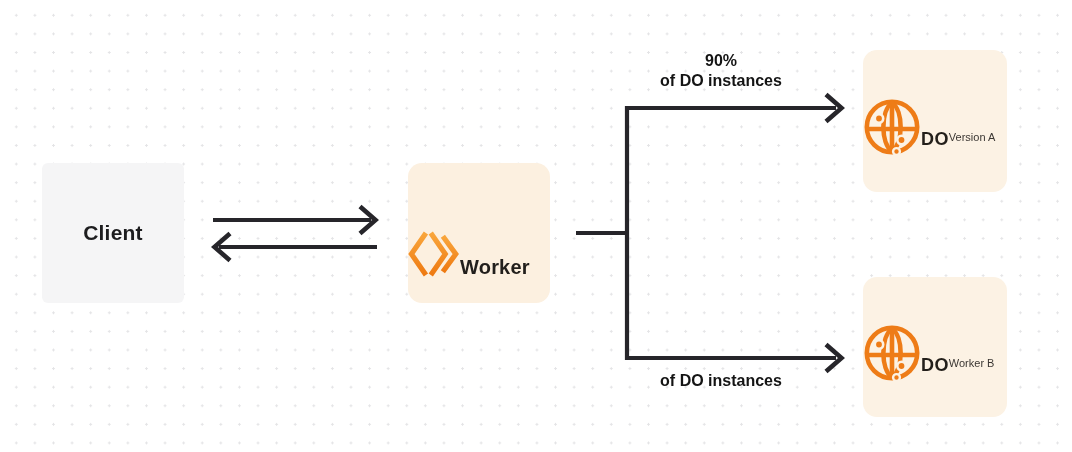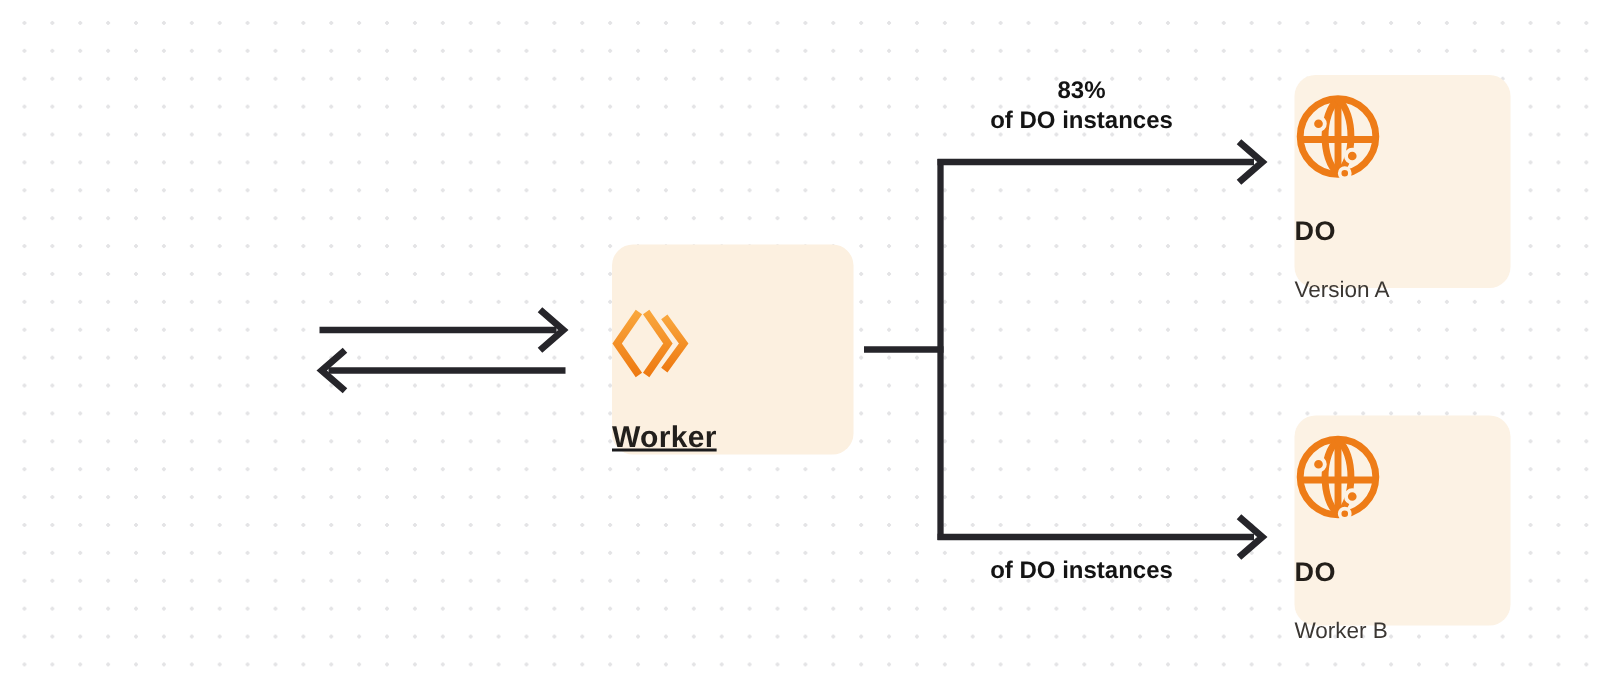--- a/index.html
+++ b/index.html
@@ -12,44 +12,43 @@
     background-color: #ffffff;
     background-image: radial-gradient(circle, #e4e4e6 1.15px, rgba(255,255,255,0) 1.3px);
     background-size: 18.6px 18.6px;
     background-position: 7px 6px;
     font-family: "Liberation Sans", "DejaVu Sans", sans-serif;
     color: #1a1a1c;
   }
   .node {
     position: absolute;
     display: flex;
-    flex-direction: column;
-    align-items: flex-start;
+    flex-direction: row;
+    align-items: center;
     justify-content: center;
   }
   .client-box {
     left: 42px; top: 163px;
     width: 142px; height: 140px;
     background: #f5f5f6;
     border-radius: 6px;
   }
   .client-box .node-label {
     font-size: 21px;
     font-weight: 700;
     color: #1d1d1f;
     letter-spacing: 0.2px;
   }
   .worker-box {
     left: 408px; top: 163px;
-    width: 161px; height: 140px;
+    width: 142px; height: 140px;
     background: #fcf0e0;
     border-radius: 14px;
     justify-content: flex-start;
     padding-top: 41px;
-    text-decoration: underline;
   }
   .worker-box .node-label {
     font-size: 20px;
     font-weight: 700;
     color: #221f1c;
     margin-top: 27px;
     letter-spacing: 0.2px;
   }
   .do-box {
     width: 144px;
@@ -61,21 +60,21 @@
   .do-a { left: 863px; top: 50px;  height: 142px; }
   .do-b { left: 863px; top: 277px; height: 140px; }
   .do-title {
     font-size: 18px;
     font-weight: 700;
     color: #231f1a;
     margin-top: 24px;
     letter-spacing: 0.4px;
   }
   .do-subtitle {
-    font-size: 15px;
+    font-size: 11px;
     font-weight: 400;
     color: #3b3733;
     margin-top: 20px;
   }
   .connector-layer {
     position: absolute;
     left: 0; top: 0;
     width: 1072px; height: 452px;
     pointer-events: none;
   }
@@ -111,20 +110,23 @@
       <path d="M 627,106 V 360"></path>
 
       <path d="M 625,108 H 836"></path>
       <path d="M 826,94.5 L 841.5,108 L 826,121.5" stroke-width="4.6"></path>
 
       <path d="M 625,358 H 836"></path>
       <path d="M 826,344.5 L 841.5,358 L 826,371.5" stroke-width="4.6"></path>
     </g>
   </svg>
 
+  <div class="node client-box">
+    <span class="node-label">Client</span>
+  </div>
 
   <div class="node worker-box">
     <span class="icon-wrap">
       <svg width="52" height="50" viewBox="0 0 64 62" fill="none" aria-hidden="true">
         <defs>
           <linearGradient id="wg" x1="0" y1="0" x2="0" y2="1">
             <stop offset="0" stop-color="#f9a63c"></stop>
             <stop offset="1" stop-color="#ee7a12"></stop>
           </linearGradient>
         </defs>
@@ -170,20 +172,20 @@
         <circle cx="16" cy="20.5" r="4.2" fill="#ee7c17" stroke="#fcf2e4" stroke-width="2.6"></circle>
         <circle cx="38.5" cy="42" r="4.2" fill="#ee7c17" stroke="#fcf2e4" stroke-width="2.6"></circle>
         <circle cx="33.5" cy="53.5" r="3.4" fill="#ee7c17" stroke="#fcf2e4" stroke-width="2.4"></circle>
       </svg>
     </span>
     <span class="do-title">DO</span>
     <span class="do-subtitle">Worker B</span>
   </div>
 
   <div class="split-label split-label-top">
-    <div>83%</div>
+    <div>90%</div>
     <div>of DO instances</div>
   </div>
   <div class="split-label split-label-bottom">
     <div>of DO instances</div>
   </div>
 
 </div>
 
 </body></html>

